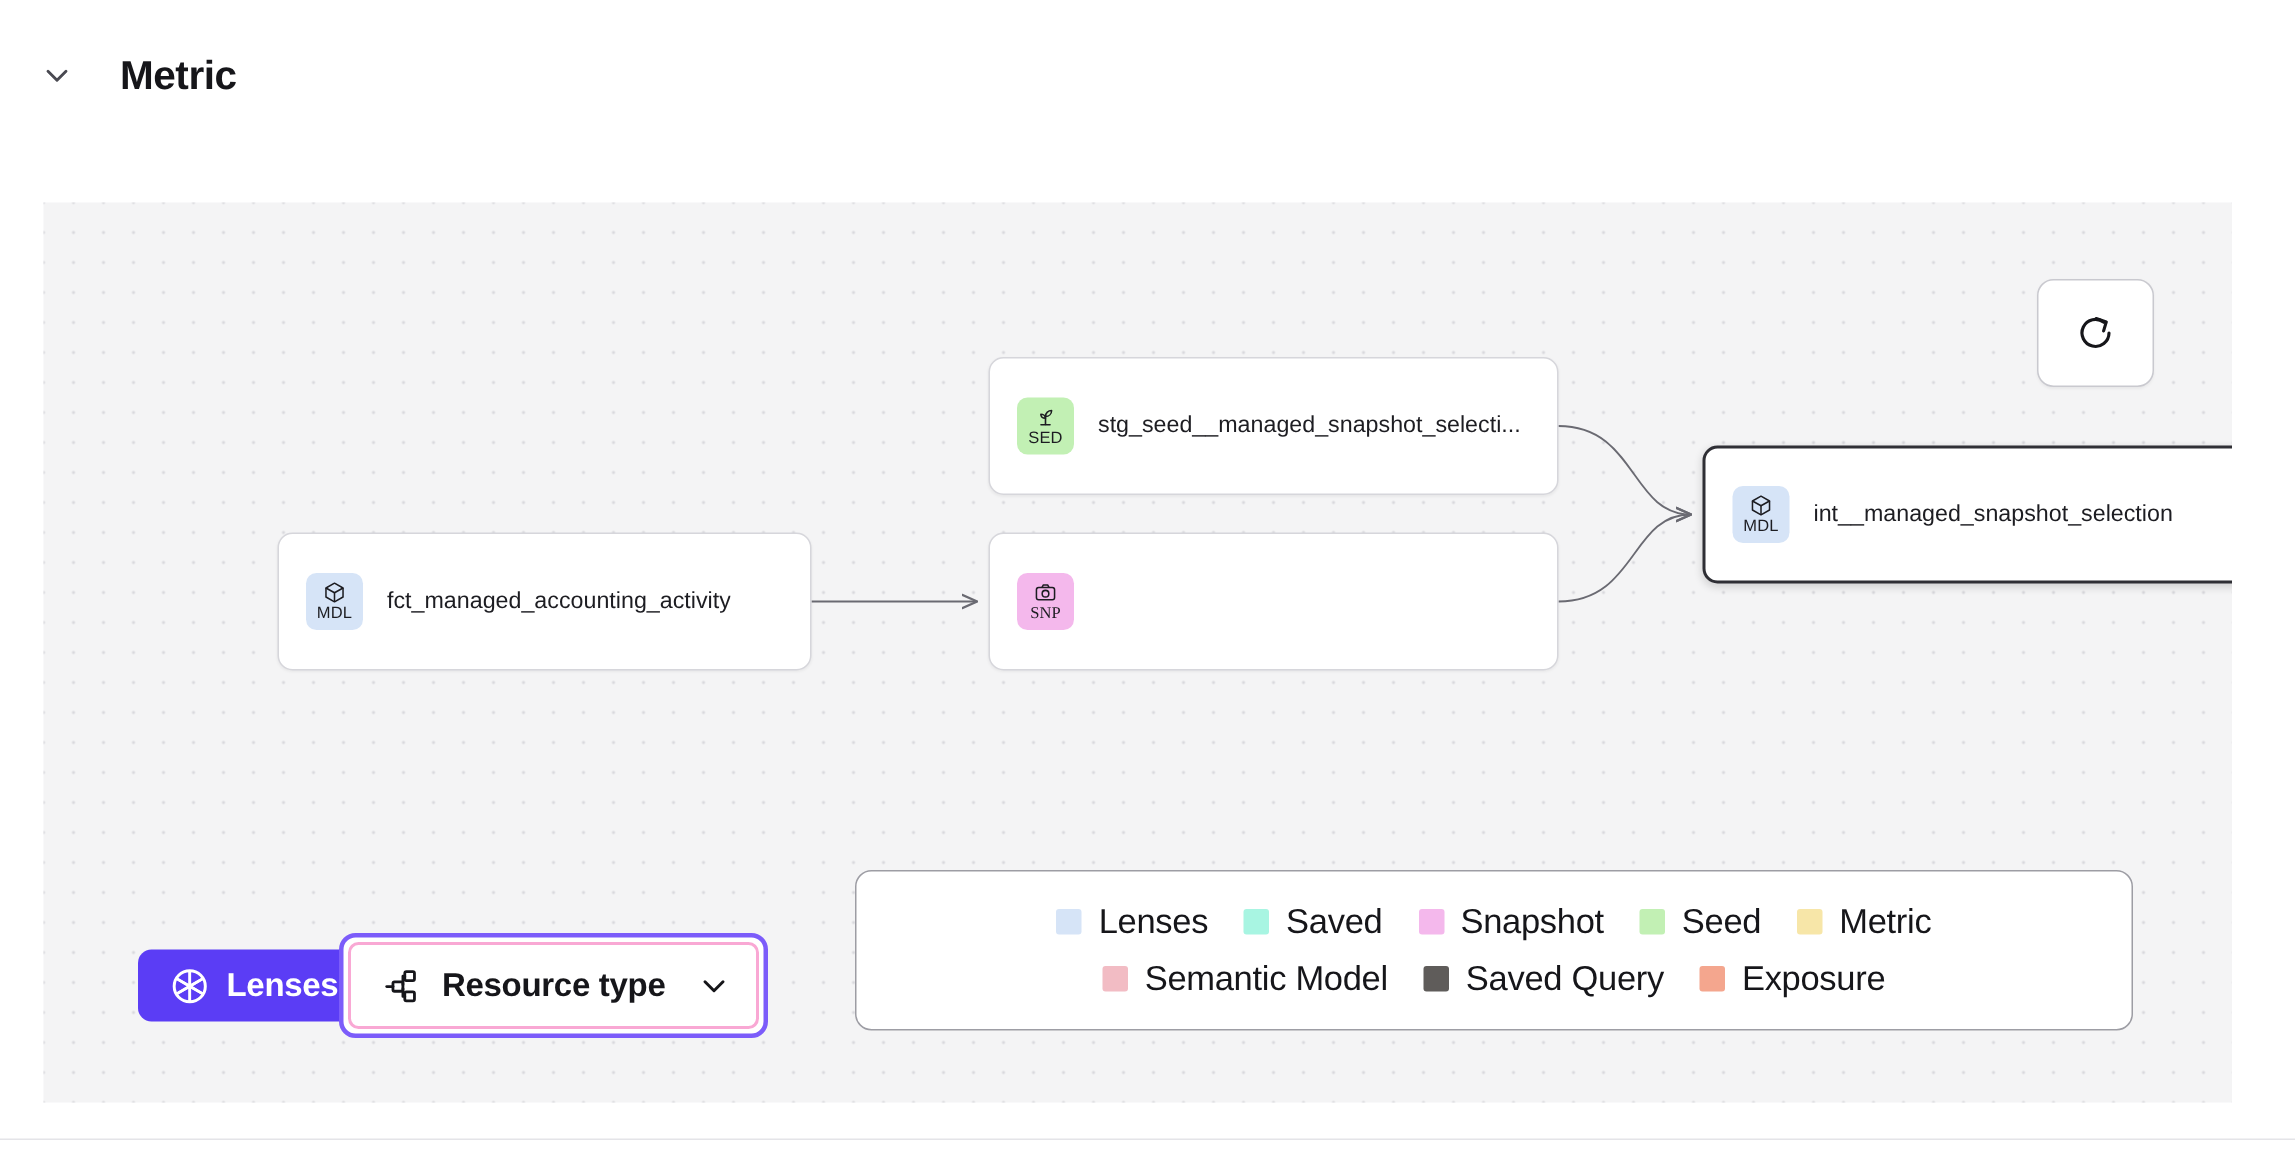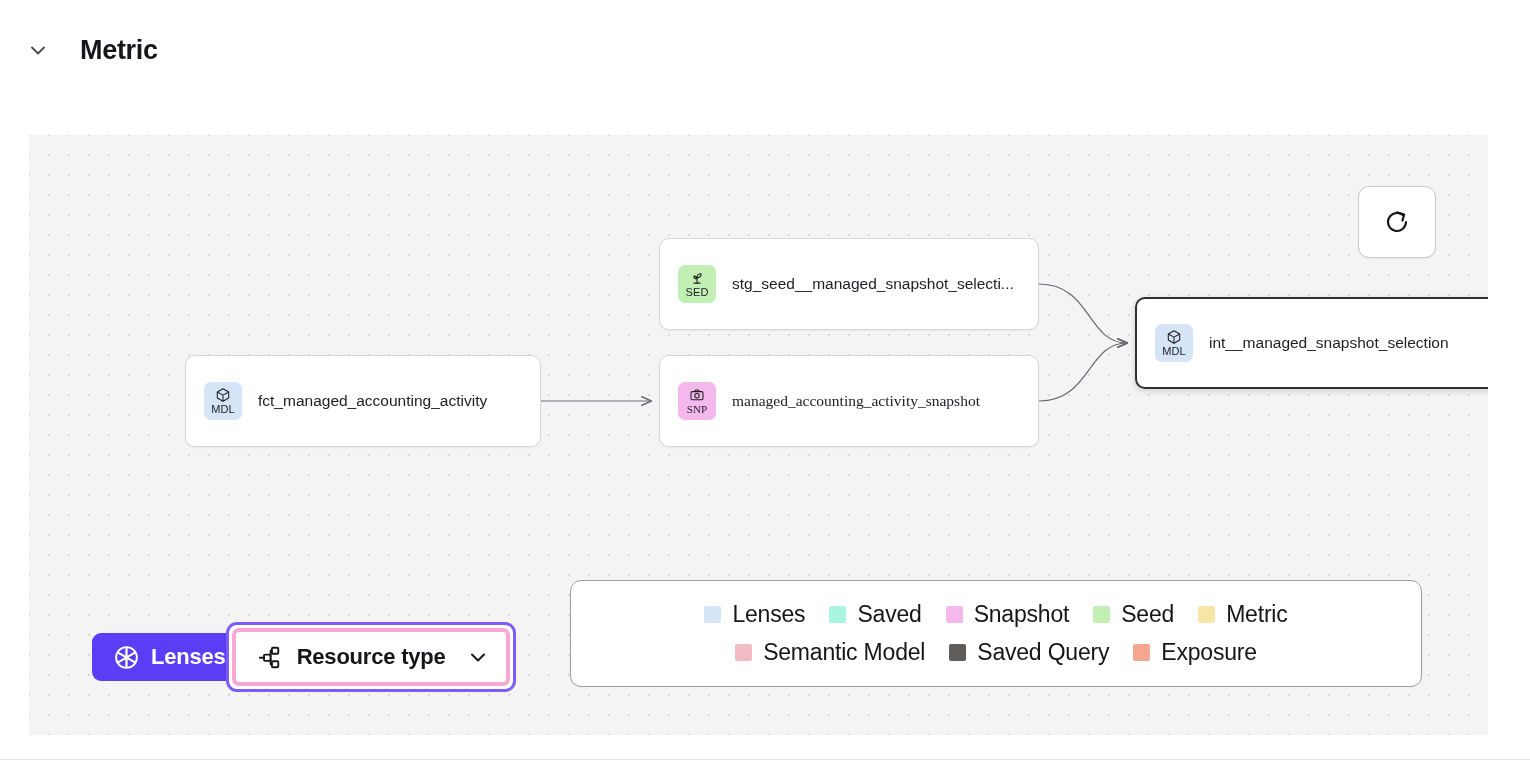--- a/index.html
+++ b/index.html
@@ -156,21 +156,21 @@
   }
   .resource-type-wrap {
     border: 3px solid #7c5cfa;
     border-radius: 11px;
     padding: 3px;
     background: #ffffff;
     z-index: 2;
   }
   .resource-type-btn {
     background: #ffffff;
-    border: 4px solid #f9a8d4;
+    border: 2px solid #f9a8d4;
     border-radius: 7px;
     height: 58px;
     padding: 0 16px 0 18px;
     display: flex;
     align-items: center;
     gap: 16px;
     cursor: pointer;
     font-family: inherit;
   }
   .resource-type-btn .rt-label {
@@ -278,21 +278,20 @@
 
   <div class="node" style="left:630px; top:220px; width:380px; height:92px;font-family:Liberation Serif, serif;">
     <div class="node-badge" style="background:#f4b8ec;">
       <svg width="16" height="16" viewBox="0 0 18 18" fill="none">
         <rect x="2.2" y="5.2" width="13.6" height="9.2" rx="1.7" stroke="#1d1d22" stroke-width="1.15"></rect>
         <path d="M6.4 5.2 L7.4 3.3 L10.6 3.3 L11.6 5.2" stroke="#1d1d22" stroke-width="1.15" stroke-linejoin="round"></path>
         <circle cx="9" cy="9.9" r="2.5" stroke="#1d1d22" stroke-width="1.15"></circle>
       </svg>
       <span class="node-badge-text">SNP</span>
     </div>
-    <div class="node-label">managed_accounting_activity_snapshot</div>
   </div>
 
   <div class="node selected" style="left:1106px; top:162px; width:380px; height:92px;">
     <div class="node-badge" style="background:#d6e4f7;">
       <svg width="16" height="16" viewBox="0 0 18 18" fill="none">
         <path d="M9 2 L15.4 5.6 L9 9.2 L2.6 5.6 Z" stroke="#1d1d22" stroke-width="1.15" stroke-linejoin="round"></path>
         <path d="M2.6 5.6 L2.6 12.4 L9 16 L15.4 12.4 L15.4 5.6" stroke="#1d1d22" stroke-width="1.15" stroke-linejoin="round"></path>
         <path d="M9 9.2 L9 16" stroke="#1d1d22" stroke-width="1.15"></path>
       </svg>
       <span class="node-badge-text">MDL</span>

